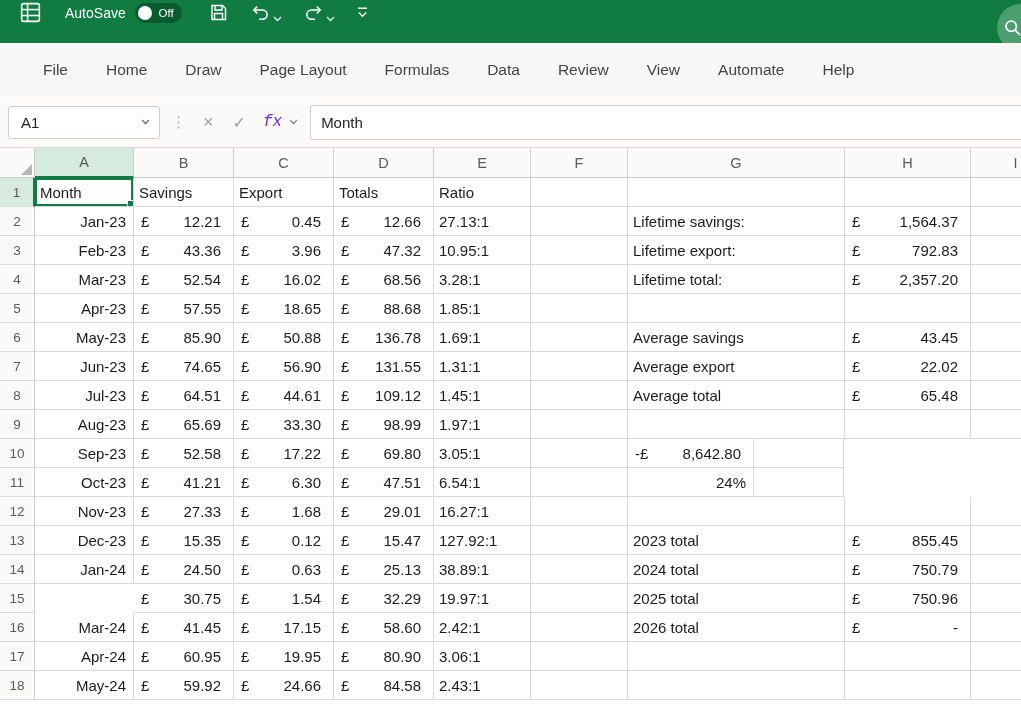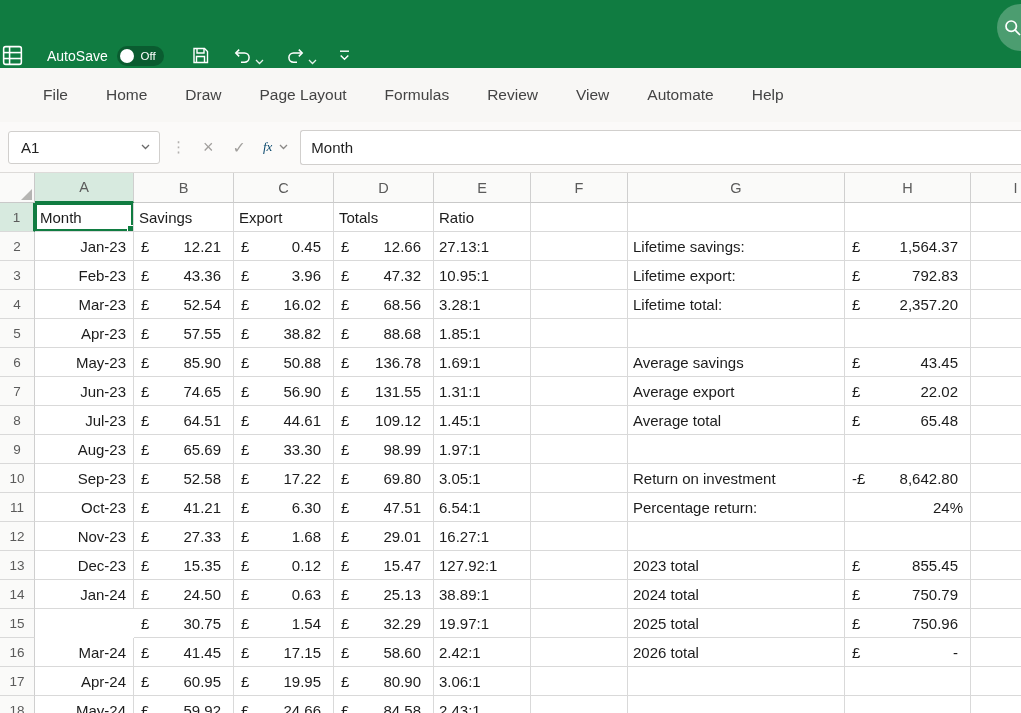--- a/index.html
+++ b/index.html
@@ -1,19 +1,19 @@
 <!DOCTYPE html>
 <html><head>
 <meta charset="utf-8">
 <style>
   html,body{margin:0;padding:0;overflow:hidden;}
   body{width:1021px;height:713px;font-family:"Liberation Sans",sans-serif;background:#fff;position:relative;}
 
   
-  .titlebar{height:68px;background:#107c41;display:flex;align-items:flex-end;position:relative;overflow:hidden;}
+  .titlebar{height:43px;background:#107c41;display:flex;align-items:flex-start;padding-left:18px;position:relative;overflow:hidden;}
   .tb-left{display:flex;align-items:center;}
   .app-icon{display:flex;align-items:center;}
   .autosave{margin-left:22px;display:flex;align-items:center;gap:9px;}
   .as-label{color:#fff;font-size:14px;}
   .pill{width:47px;height:20px;border-radius:10px;background:#0a5c30;display:flex;align-items:center;justify-content:space-between;padding:0 8px 0 3px;box-sizing:border-box;}
   .knob{width:14px;height:14px;border-radius:50%;background:#fff;}
   .pill-text{color:#fff;font-size:11.5px;}
   .tb-btn{background:none;border:none;padding:0;display:flex;align-items:center;cursor:pointer;}
   .tb-btn.save{margin-left:26px;}
   .tb-group{display:flex;align-items:flex-end;margin-left:22px;gap:3px;}
@@ -30,21 +30,21 @@
 
   
   .formulabar{height:51px;background:#fbfaf9;display:flex;align-items:center;padding-left:8px;border-bottom:1px solid #dddbd9;box-sizing:border-box;}
   .namebox{width:152px;height:33px;background:#fff;border:1px solid #d1cfcd;border-radius:3px;display:flex;align-items:center;justify-content:space-between;padding:0 9px 0 12px;box-sizing:border-box;}
   .nb-text{font-size:15px;color:#222;}
   .nb-chev{display:flex;align-items:center;color:#6a6a6a;}
   .vdots{color:#b3b1af;font-size:15px;margin-left:11px;letter-spacing:0;cursor:col-resize;background:none;border:none;}
   .fb-btn{background:none;border:none;padding:0;cursor:pointer;font-family:"Liberation Sans",sans-serif;}
   .fb-btn.cancel{color:#a19f9d;font-size:18px;margin-left:17px;}
   .fb-btn.enter{color:#a19f9d;font-size:16px;margin-left:19px;}
-  .fb-btn.fx{color:#0c4a6e;font-size:13px;margin-left:17px;font-style:italic;font-family:Liberation Serif, serif;}
+  .fb-btn.fx{color:#6d28d9;font-size:16px;margin-left:17px;font-style:italic;font-family:Liberation Mono, monospace;}
   .fb-chev{display:flex;align-items:center;color:#8a8886;margin-left:7px;}
   .formula-input{flex:1;height:33px;background:#fff;border:1px solid #d1cfcd;border-right:none;border-radius:3px 0 0 3px;margin-left:12px;display:flex;align-items:center;padding-left:10px;font-size:15px;color:#1f1f1f;}
 
   
   .grid{height:552px;background:#fff;overflow:hidden;}
   .hdr-row{display:flex;height:30px;}
   .corner{width:35px;min-width:35px;height:30px;background:#fafaf9;border-right:1px solid #c9c9c9;border-bottom:1px solid #c9c9c9;box-sizing:border-box;position:relative;}
   .corner::after{content:"";position:absolute;right:2px;bottom:2px;width:0;height:0;border-left:11px solid transparent;border-bottom:11px solid #b5b5b3;}
   .col-headers{display:flex;flex:1;}
   .colhdr{height:30px;background:#fafaf9;border-right:1px solid #cfcfcf;border-bottom:1px solid #c9c9c9;box-sizing:border-box;display:flex;align-items:center;justify-content:center;font-size:14.5px;color:#5b5b5b;}
@@ -128,20 +128,21 @@
     </svg>
   </div>
 </header>
 
 <nav class="menubar" id="menu-tabs">
     <button class="mtab">File</button>
     <button class="mtab">Home</button>
     <button class="mtab">Draw</button>
     <button class="mtab">Page Layout</button>
     <button class="mtab">Formulas</button>
+    <button class="mtab">Data</button>
     <button class="mtab">Review</button>
     <button class="mtab">View</button>
     <button class="mtab">Automate</button>
     <button class="mtab">Help</button>
   </nav>
 
 <div class="formulabar">
   <div class="namebox">
     <span class="nb-text">A1</span>
     <span class="nb-chev">
@@ -266,21 +267,21 @@
       </div>
       <div class="grow">
         <div class="rowhdr">5</div>
         <div class="cell ar" style="width: 99px; min-width: 99px;">Apr-23</div>
         <div class="cell acct" style="width: 100px; min-width: 100px;">
           <span class="cur">£</span>
           <span class="val">57.55</span>
         </div>
         <div class="cell acct" style="width: 100px; min-width: 100px;">
           <span class="cur">£</span>
-          <span class="val">38.82</span>
+          <span class="val">18.65</span>
         </div>
         <div class="cell acct" style="width: 100px; min-width: 100px;">
           <span class="cur">£</span>
           <span class="val">88.68</span>
         </div>
         <div class="cell al" style="width: 97px; min-width: 97px;">1.85:1</div>
         <div class="cell" style="width: 97px; min-width: 97px;"></div>
         <div class="cell" style="width: 217px; min-width: 217px;"></div>
         <div class="cell" style="width: 126px; min-width: 126px;"></div>
         <div class="cell" style="width: 90px; min-width: 90px;"></div>
@@ -388,21 +389,20 @@
         <div class="cell acct" style="width: 100px; min-width: 100px;">
           <span class="cur">£</span>
           <span class="val">17.22</span>
         </div>
         <div class="cell acct" style="width: 100px; min-width: 100px;">
           <span class="cur">£</span>
           <span class="val">69.80</span>
         </div>
         <div class="cell al" style="width: 97px; min-width: 97px;">3.05:1</div>
         <div class="cell" style="width: 97px; min-width: 97px;"></div>
-        <div class="cell al" style="width: 217px; min-width: 217px;">Return on investment</div>
         <div class="cell acct" style="width: 126px; min-width: 126px;">
           <span class="cur">-£</span>
           <span class="val">8,642.80</span>
         </div>
         <div class="cell" style="width: 90px; min-width: 90px;"></div>
       </div>
       <div class="grow">
         <div class="rowhdr">11</div>
         <div class="cell ar" style="width: 99px; min-width: 99px;">Oct-23</div>
         <div class="cell acct" style="width: 100px; min-width: 100px;">
@@ -412,21 +412,20 @@
         <div class="cell acct" style="width: 100px; min-width: 100px;">
           <span class="cur">£</span>
           <span class="val">6.30</span>
         </div>
         <div class="cell acct" style="width: 100px; min-width: 100px;">
           <span class="cur">£</span>
           <span class="val">47.51</span>
         </div>
         <div class="cell al" style="width: 97px; min-width: 97px;">6.54:1</div>
         <div class="cell" style="width: 97px; min-width: 97px;"></div>
-        <div class="cell al" style="width: 217px; min-width: 217px;">Percentage return:</div>
         <div class="cell ar" style="width: 126px; min-width: 126px;">24%</div>
         <div class="cell" style="width: 90px; min-width: 90px;"></div>
       </div>
       <div class="grow">
         <div class="rowhdr">12</div>
         <div class="cell ar" style="width: 99px; min-width: 99px;">Nov-23</div>
         <div class="cell acct" style="width: 100px; min-width: 100px;">
           <span class="cur">£</span>
           <span class="val">27.33</span>
         </div>

